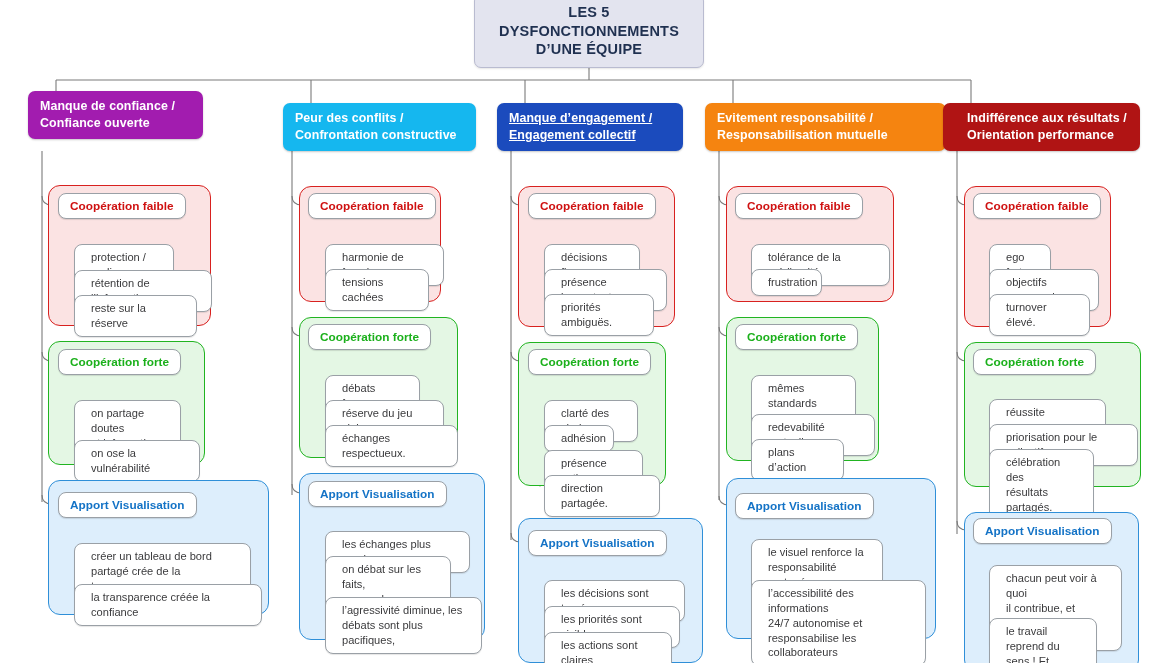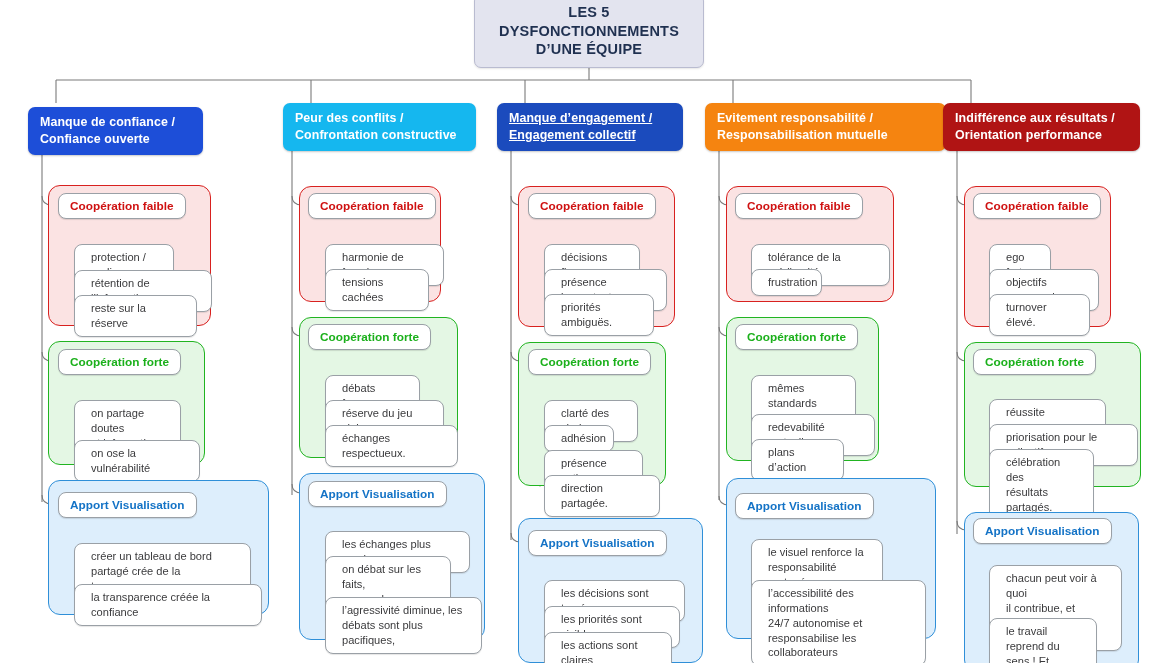--- a/index.html
+++ b/index.html
@@ -147,21 +147,21 @@
       <path d="M985,544 L985,644.5" fill="none" stroke="#7a7a7a" stroke-width="1.1"></path>
       <path d="M985,582.5 Q985,591.5 995,591.5" fill="none" stroke="#7a7a7a" stroke-width="1.1"></path>
       <path d="M985,635.5 Q985,644.5 995,644.5" fill="none" stroke="#7a7a7a" stroke-width="1.1"></path>
     </svg>
 
   <div class="root">LES 5
 DYSFONCTIONNEMENTS
 D’UNE ÉQUIPE</div>
 
   <div id="pillars">
-      <div class="pillar-head" style="left: 28px; top: 107px; width: 175px; background: #1d4ed8;">
+      <div class="pillar-head" style="left: 28px; top: 91px; width: 175px; background: #a21caf;">
         <span style="white-space: pre-line;">Manque de confiance /
 Confiance ouverte</span>
       </div>
       <div class="group weak" style="left: 48px; top: 185px; width: 163px; height: 141px;"></div>
       <div class="pill weak" style="left: 58px; top: 193px;">Coopération faible</div>
       <div class="leaf" style="left: 74px; top: 244px; width: 100px;">protection / repli</div>
       <div class="leaf" style="left: 74px; top: 270px; width: 138px;">rétention de l’information</div>
       <div class="leaf" style="left: 74px; top: 295px; width: 123px;">reste sur la réserve</div>
       <div class="group strong" style="left: 48px; top: 341px; width: 157px; height: 124px;"></div>
       <div class="pill strong" style="left: 58px; top: 349px;">Coopération forte</div>
@@ -228,21 +228,21 @@
       <div class="leaf" style="left: 751px; top: 414px; width: 124px;">redevabilité mutuelle</div>
       <div class="leaf" style="left: 751px; top: 439px; width: 93px;">plans d’action</div>
       <div class="group viz" style="left: 726px; top: 478px; width: 210px; height: 161px;"></div>
       <div class="pill viz" style="left: 735px; top: 493px;">Apport Visualisation</div>
       <div class="leaf" style="left: 751px; top: 539px; width: 132px;">le visuel renforce la
 responsabilité partagée</div>
       <div class="leaf" style="left: 751px; top: 580px; width: 175px;">l’accessibilité des informations
 24/7 autonomise et
 responsabilise les collaborateurs</div>
       <div class="pillar-head" style="left: 943px; top: 103px; width: 197px; background: rgb(176, 20, 20);">
-        <span style="white-space: pre-line;">Indifférence aux résultats /
+        <span style="white-space: pre-line; margin-left: 12px;">Indifférence aux résultats /
 Orientation performance</span>
       </div>
       <div class="group weak" style="left: 964px; top: 186px; width: 147px; height: 141px;"></div>
       <div class="pill weak" style="left: 973px; top: 193px;">Coopération faible</div>
       <div class="leaf" style="left: 989px; top: 244px; width: 62px;">ego forts</div>
       <div class="leaf" style="left: 989px; top: 269px; width: 110px;">objectifs personnels</div>
       <div class="leaf" style="left: 989px; top: 294px; width: 101px;">turnover élevé.</div>
       <div class="group strong" style="left: 964px; top: 342px; width: 177px; height: 145px;"></div>
       <div class="pill strong" style="left: 973px; top: 349px;">Coopération forte</div>
       <div class="leaf" style="left: 989px; top: 399px; width: 117px;">réussite commune</div>

